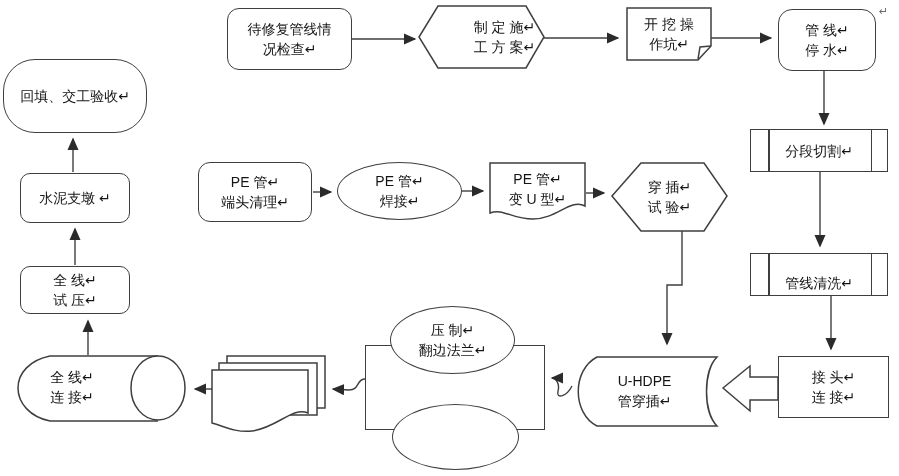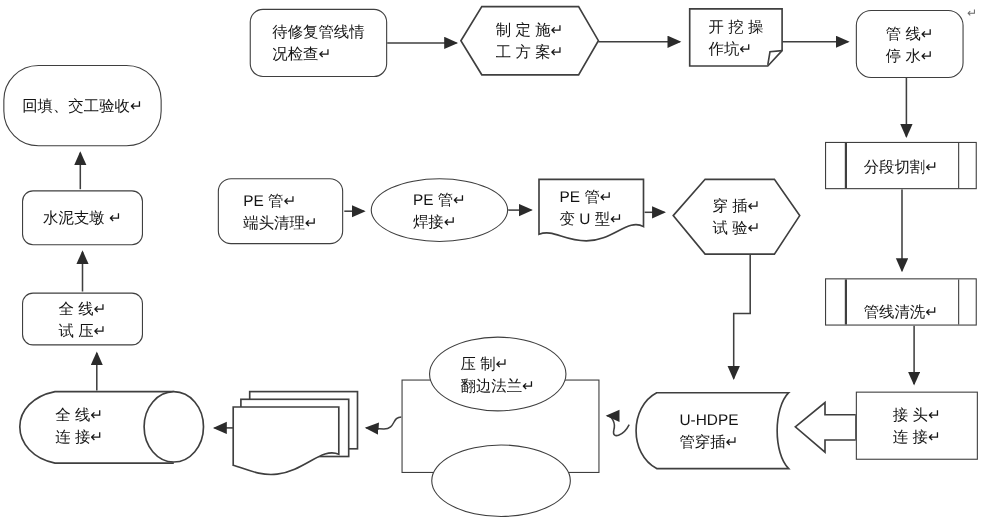--- a/index.html
+++ b/index.html
@@ -9,21 +9,21 @@
   }
   #wires{position:absolute;left:0;top:0;z-index:1;}
   .shape{
     position:absolute;background:#ffffff;border:1.5px solid #3f3f3f;
     box-sizing:border-box;z-index:2;
   }
   .ellipse{border-radius:50%;}
   .inner-bar{position:absolute;top:0;bottom:0;width:1.5px;background:#3f3f3f;}
   .label{
     position:absolute;z-index:3;display:flex;align-items:center;justify-content:center;
-    text-align:left;white-space:pre-line;font-size:14px;line-height:20px;
+    text-align:center;white-space:pre-line;font-size:14px;line-height:20px;
     color:#141414;pointer-events:none;
   }
   .stray{position:absolute;z-index:3;font-size:11px;color:#6a6a6a;}
 </style>
 </head>
 <body>
 
 <div id="canvas">
 
   <svg id="wires" width="899" height="476" viewBox="0 0 899 476">
@@ -91,21 +91,21 @@
   <div class="shape ellipse" style="left:337px;top:162px;width:125px;height:58px"></div>
   <div class="shape" style="left:365px;top:345px;width:180px;height:85px"></div>
   <div class="shape ellipse" style="left:390px;top:306px;width:125px;height:68px"></div>
   <div class="shape ellipse" style="left:392px;top:404px;width:127px;height:66px"></div>
   <div class="shape" style="left:20px;top:266px;width:110px;height:48px;border-radius:10px"></div>
   <div class="shape" style="left:20px;top:173px;width:110px;height:50px;border-radius:10px"></div>
   <div class="shape" style="left:3px;top:59px;width:144px;height:74px;border-radius:32px"></div>
 
   <div class="label" style="left:227px;top:12px;width:125px;height:54px">待修复管线情
 况检查↵</div>
-  <div class="label" style="left:419px;top:10px;width:125px;height:54px">制 定 施↵
+  <div class="label" style="left:442px;top:10px;width:125px;height:54px">制 定 施↵
 工 方 案↵</div>
   <div class="label" style="left:778px;top:13px;width:98px;height:54px">管  线↵
 停  水↵</div>
   <div class="label" style="left:627px;top:10px;width:84px;height:48px">开 挖 操
 作坑↵</div>
   <div class="label" style="left:750px;top:129px;width:138px;height:43px">分段切割↵</div>
   <div class="label" style="left:750px;top:253px;width:138px;height:60px">管线清洗↵</div>
   <div class="label" style="left:778px;top:358px;width:111px;height:58px">接  头↵
 连  接↵</div>
   <div class="label" style="left:198px;top:164px;width:114px;height:56px">PE 管↵

